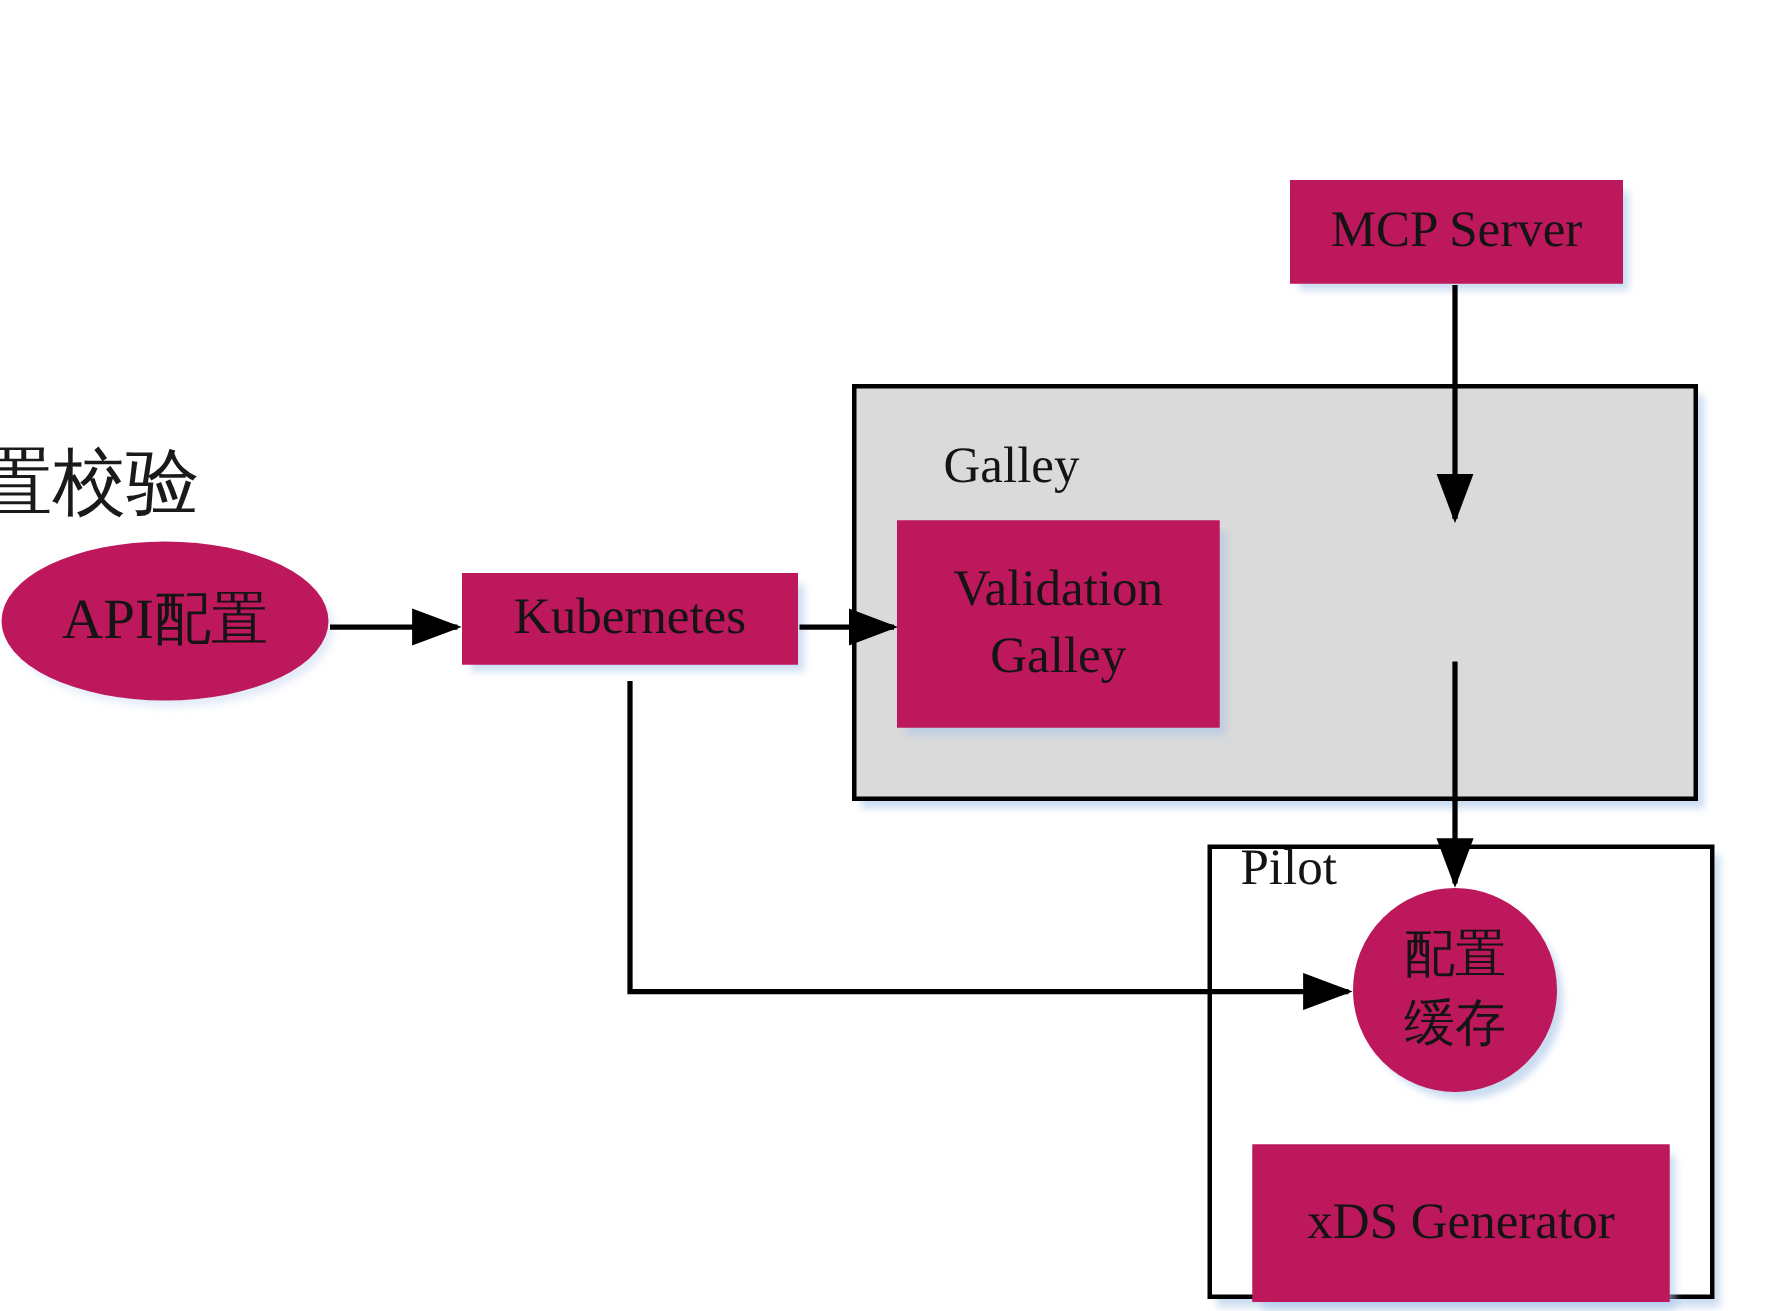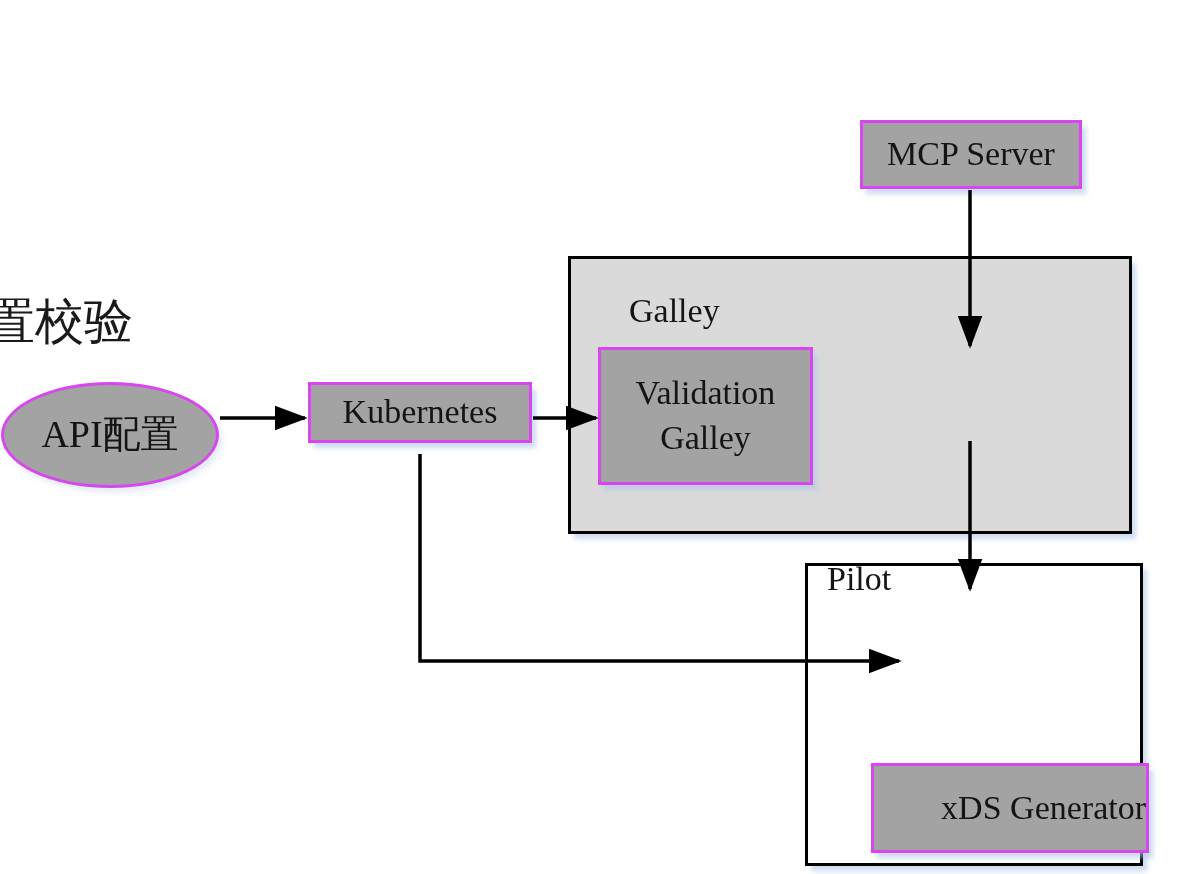--- a/index.html
+++ b/index.html
@@ -8,22 +8,22 @@
     width: 1183px;
     height: 874px;
     background: #ffffff;
     overflow: hidden;
     font-family: "Liberation Serif", "DejaVu Serif", serif;
     color: #141414;
   }
   .node {
     position: absolute;
     box-sizing: border-box;
-    border: 3px solid #d946ef;
-    background: #a3a3a3;
+    border: 3px solid #be185d;
+    background: #be185d;
     display: flex;
     align-items: center;
     justify-content: center;
     text-align: center;
     font-size: 34px;
     line-height: 1.2;
     box-shadow: 5px 6px 5px -1px rgba(168, 196, 232, 0.60);
   }
   .group {
     position: absolute;
@@ -68,21 +68,21 @@
   .z-node  { z-index: 3; }
   .z-label { z-index: 4; }
 </style>
 </head>
 <body>
 
 <div id="stage">
 
   <div class="annotation" style="left:-14px; top:297px;">置校验</div>
 
-  <div class="node ellipse z-node" style="left:1px; top:382px; width:218px; height:106px;">
+  <div class="node ellipse z-node" style="left:1px; top:361px; width:218px; height:106px;">
     <span>API配置</span>
   </div>
 
   <div class="node z-node" style="left:308px; top:382px; width:224px; height:61px;font-family:Liberation Serif, serif;">
     <span>Kubernetes</span>
   </div>
 
   <div class="node z-node" style="left:860px; top:120px; width:222px; height:69px;">
     <span>MCP Server</span>
   </div>
@@ -94,22 +94,28 @@
     <div>
       <div>Validation</div>
       <div>Galley</div>
     </div>
   </div>
 
 
   <div class="group z-group" style="left:805px; top:563px; width:338px; height:303px; background:#ffffff;"></div>
   <div class="group-label z-label" style="left:827px; top:560px;">Pilot</div>
 
+  <div class="node circle z-node" style="left:902px; top:592px; width:136px; height:136px;">
+    <div>
+      <div>配置</div>
+      <div>缓存</div>
+    </div>
+  </div>
 
-  <div class="node z-node" style="left:871px; top:763px; width:278px; height:90px;justify-content:flex-end;">
+  <div class="node z-node" style="left:835px; top:763px; width:278px; height:105px;">
     <span>xDS Generator</span>
   </div>
 
   <svg id="edge-layer" viewBox="0 0 1183 874" xmlns="http://www.w3.org/2000/svg">
     <defs>
       <marker id="arrow" viewBox="0 0 12 9" refX="11" refY="4.5" markerWidth="33" markerHeight="25" markerUnits="userSpaceOnUse" orient="auto">
         <path d="M0,0 L12,4.5 L0,9 Z" fill="#000000"></path>
       </marker>
     </defs>
     <path class="edge" d="M220,418 L305,418" marker-end="url(#arrow)"></path>

